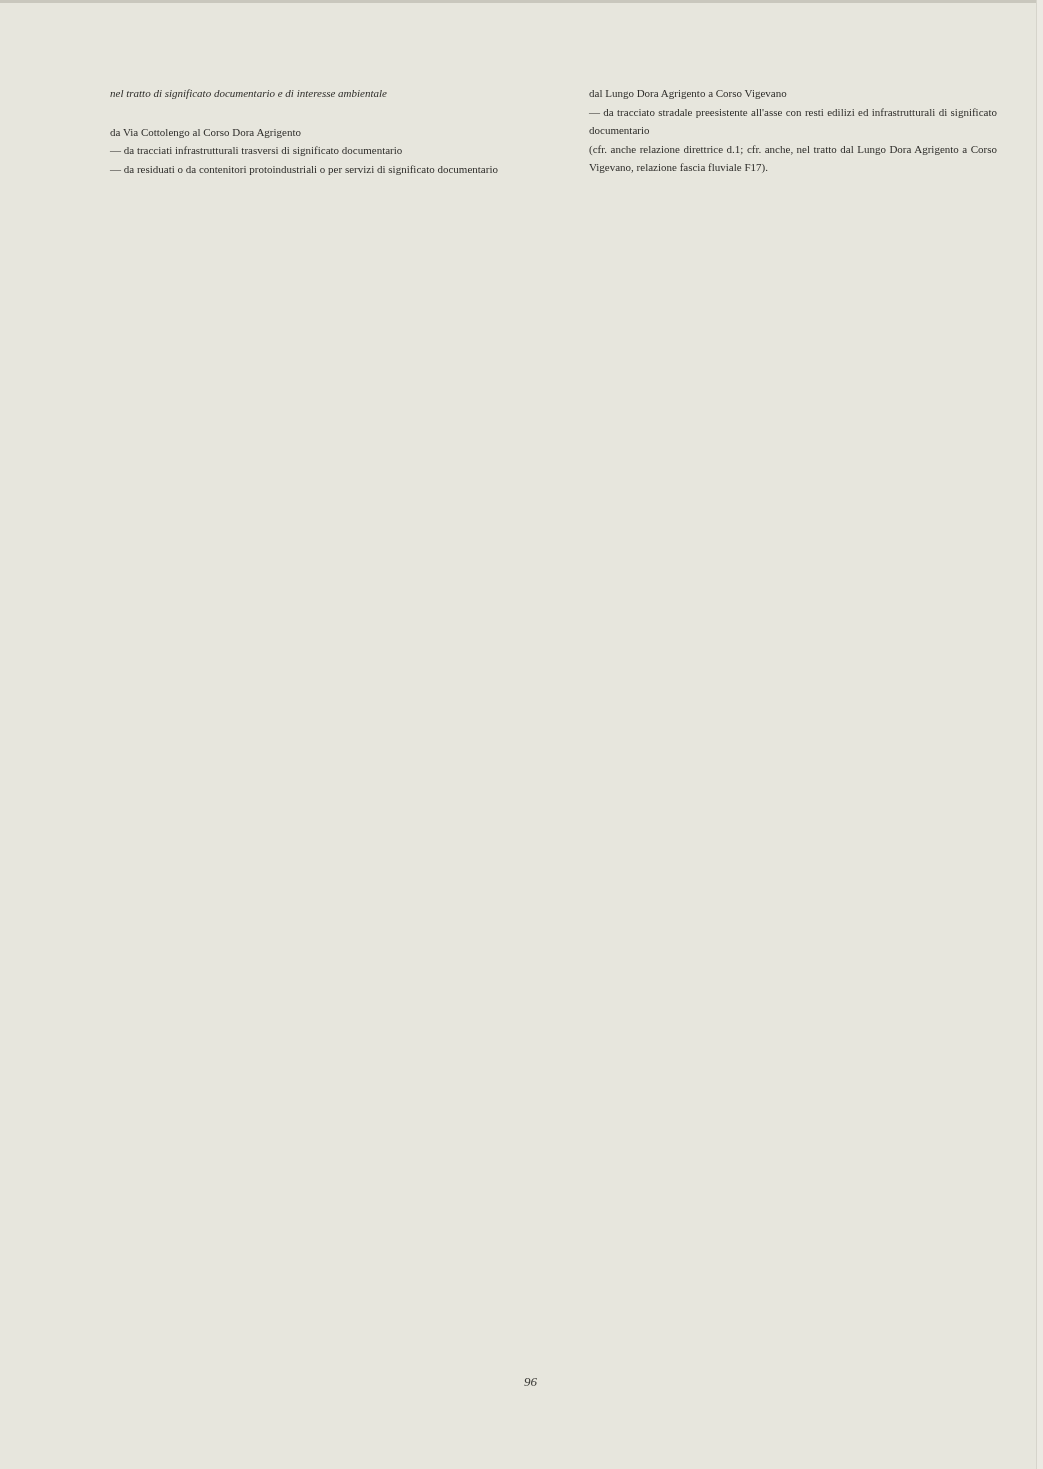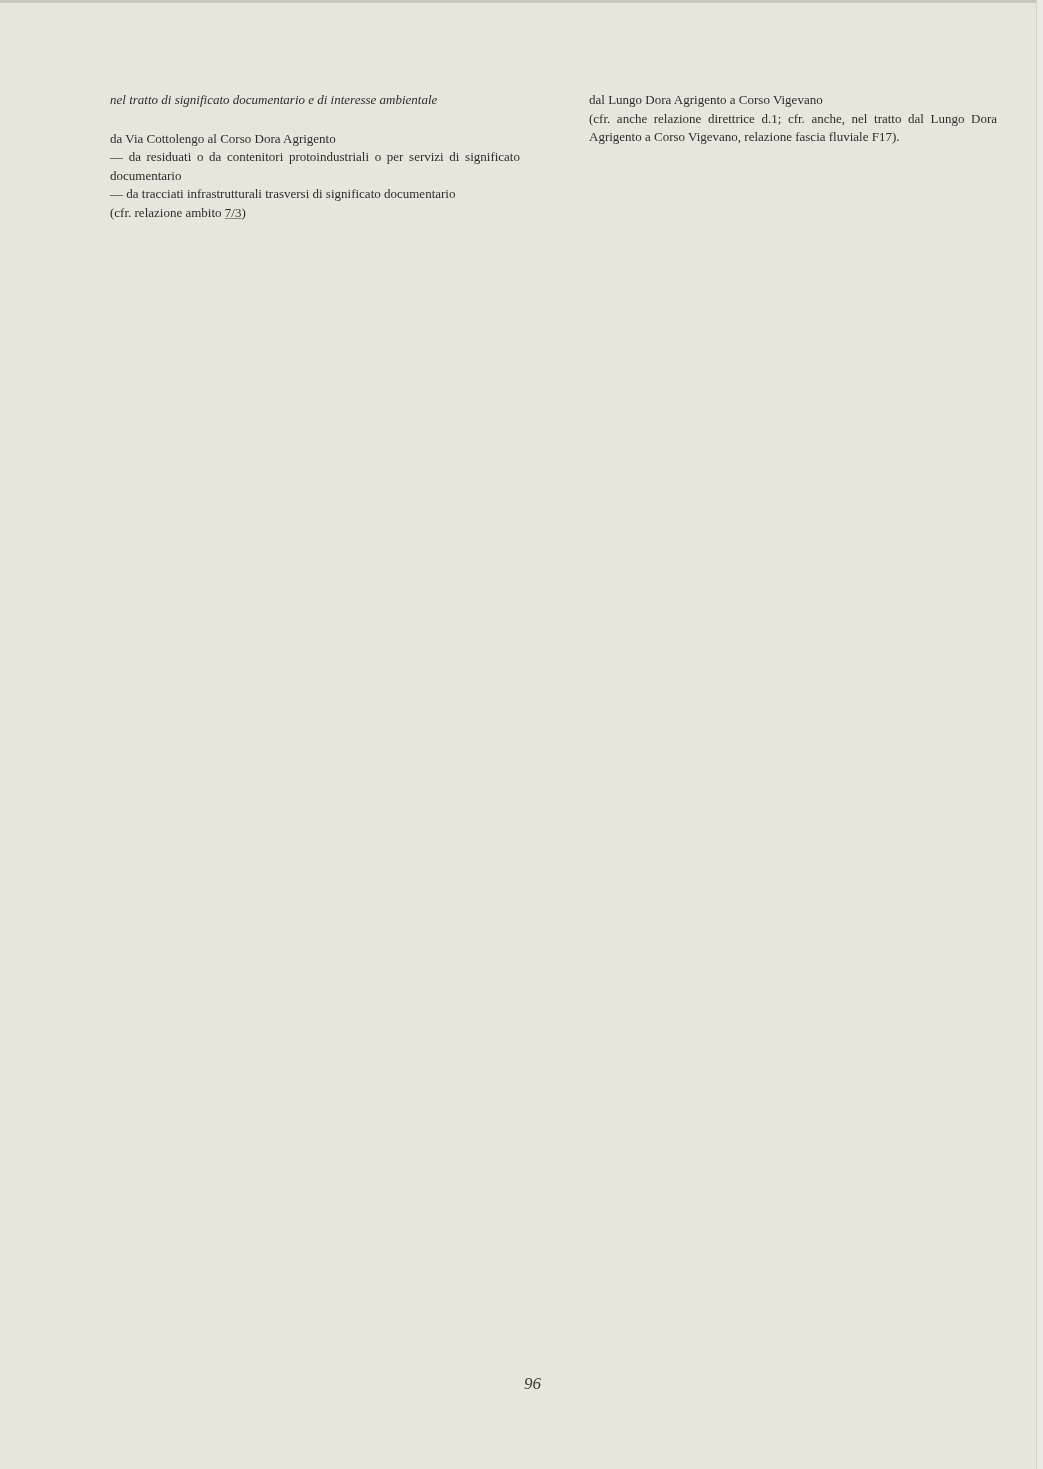--- a/index.html
+++ b/index.html
@@ -5,42 +5,42 @@
   html, body { margin: 0; padding: 0; }
   body {
     width: 1043px; height: 1469px;
     background: #e7e6dd;
     position: relative; overflow: hidden;
     font-family: "Liberation Serif", "DejaVu Serif", serif;
     color: #2e2d2a;
   }
   .topline { position:absolute; left:0; top:0; width:1043px; height:3px; background:#c9c7bd; }
   .rightedge { position:absolute; right:0; top:0; width:6px; height:1469px; background:#eceae3; border-left:1px solid #d6d4cb; }
-  .col { position:absolute; top:91px; width:410px; font-size:13px; line-height:18.6px; text-align:justify; }
+  .col { position:absolute; top:84px; width:410px; font-size:11px; line-height:18.6px; text-align:justify; }
   .col.left { left:110px; }
   .col.right { left:560px; width:408px;margin-left:29px; }
   .col p { margin:0; }
   .italic { font-style: italic; }
   .gap { height:20px; }
   .ul { text-decoration: underline; text-decoration-color:#8a8880; }
-  .pagenum { position:absolute; top:1374px; left:524px; font-size:17px; font-style:italic; color:#3b3a36; }
+  .pagenum { position:absolute; top:1374px; left:524px; font-size:13px; font-style:italic; color:#3b3a36; }
 </style>
 </head>
 <body>
 
 <div class="topline"></div>
 <div class="rightedge"></div>
 
 <div class="col left">
   <p class="italic">nel tratto di significato documentario e di interesse ambientale</p>
   <div class="gap"></div>
   <p>da Via Cottolengo al Corso Dora Agrigento</p>
+  <p>— da tracciati infrastrutturali trasversi di significato documentario</p>
   <p>— da residuati o da contenitori protoindustriali o per servizi di significato documentario</p>
-  <p>— da tracciati infrastrutturali trasversi di significato documentario</p>
-  <p><span>(cfr. relazione ambito </span><span class="ul">7/3</span><span>)</span></p>
 </div>
 
 <div class="col right">
   <p>dal Lungo Dora Agrigento a Corso Vigevano</p>
+  <p>— da tracciato stradale preesistente all'asse con resti edilizi ed infrastrutturali di significato documentario</p>
   <p>(cfr. anche relazione direttrice d.1; cfr. anche, nel tratto dal Lungo Dora Agrigento a Corso Vigevano, relazione fascia fluviale F17).</p>
 </div>
 
 <div class="pagenum">96</div>
 
 </body></html>

